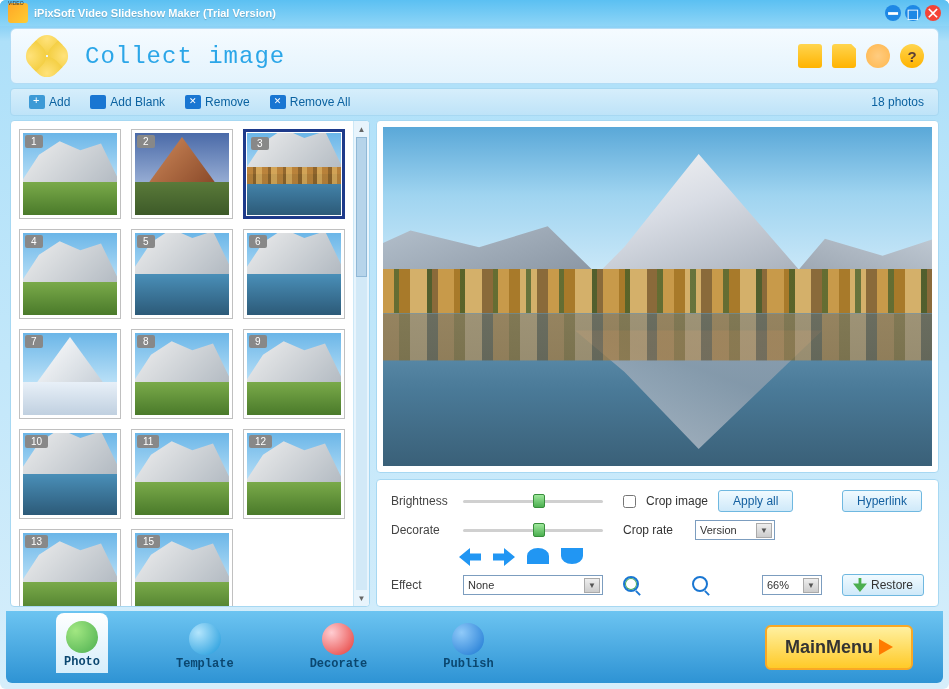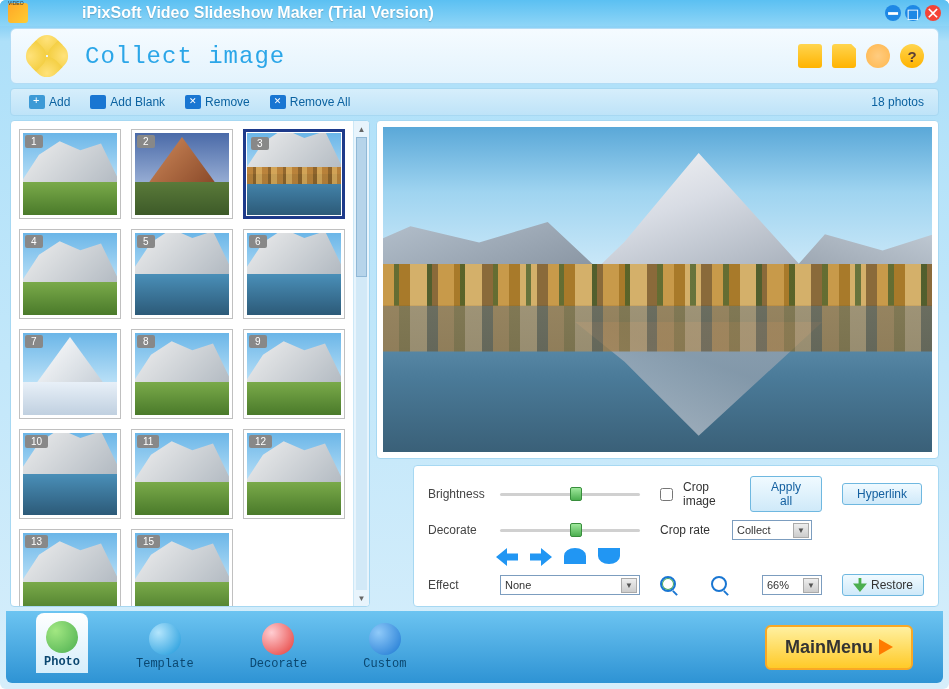--- a/index.html
+++ b/index.html
@@ -3,21 +3,21 @@
 <meta charset="utf-8">
 <style>
 * { box-sizing: border-box; margin: 0; padding: 0; font-family: Tahoma, Arial, sans-serif; }
 body { background: #fff; width: 949px; height: 689px; overflow: hidden; }
 
 .window { width: 949px; height: 689px; background: linear-gradient(to bottom, #4db7ef 0%, #aee0f9 6%, #d6eefb 100%); border-radius: 6px; display: flex; flex-direction: column; }
 
 .titlebar { height: 26px; display: flex; align-items: center; padding: 0 8px; background: linear-gradient(to bottom, #5bc0f2, #8ed5f7); border-radius: 6px 6px 0 0; }
 .titlebar .logo { width: 20px; height: 20px; background: linear-gradient(135deg, #ffa726, #ffcc33); border-radius: 3px; margin-right: 6px; position: relative; }
 .titlebar .logo::before { content: "VIDEO"; font-size: 5px; color: #333; position: absolute; top: -3px; left: 0; }
-.titlebar .title { color: #fff; font-size: 16px; font-weight: bold; text-shadow: 0 1px 1px rgba(0,0,0,0.2); flex: 1; margin-left: 48px; }
+.titlebar .title { color: #fff; font-size: 11px; font-weight: bold; text-shadow: 0 1px 1px rgba(0,0,0,0.2); flex: 1; }
 .titlebar .ctrls { display: flex; gap: 4px; }
 .titlebar .ctrl { width: 16px; height: 16px; border-radius: 50%; display: flex; align-items: center; justify-content: center; cursor: pointer; }
 .ctrl.min { background: #1e88e5; color: #fff; }
 .ctrl.max { background: #1e88e5; color: #fff; }
 .ctrl.close { background: #f44336; color: #fff; }
 
 .header-strip { height: 56px; margin: 2px 10px 4px; background: linear-gradient(to bottom, #f5fbff, #e3f3fd); border: 1px solid #b3dcf5; border-radius: 6px; display: flex; align-items: center; padding: 0 14px; }
 .clover { width: 44px; height: 44px; position: relative; margin-right: 16px; }
 .leaf { position: absolute; width: 22px; height: 22px; background: radial-gradient(circle at 30% 30%, #ffe27a, #f0c830); border-radius: 60% 0 60% 0; }
 .leaf.l1 { top: 0; left: 11px; transform: rotate(45deg); }
@@ -52,21 +52,21 @@
 .scrollbar-v { width: 16px; background: #e8f4fc; border-left: 1px solid #cde8f7; position: relative; }
 .scrollbar-v .track { position: absolute; top: 16px; bottom: 16px; left: 2px; right: 2px; background: #d2e9f7; }
 .scrollbar-v .thumb-handle { position: absolute; top: 16px; left: 2px; right: 2px; height: 140px; background: #b6d4ea; border: 1px solid #90b8d6; cursor: pointer; }
 .scrollbar-v .arrow { position: absolute; left: 0; right: 0; height: 16px; display: flex; align-items: center; justify-content: center; font-size: 8px; color: #666; cursor: pointer; }
 .scrollbar-v .arrow.up { top: 0; }
 .scrollbar-v .arrow.down { bottom: 0; }
 
 .right-panel { flex: 1; display: flex; flex-direction: column; gap: 6px; }
 .preview { flex: 1; background: #fff; border: 1px solid #a7d8f2; border-radius: 4px; display: flex; align-items: center; justify-content: center; padding: 6px; }
 
-.controls { background: #fff; border: 1px solid #a7d8f2; border-radius: 4px; padding: 10px 14px; font-size: 12px; color: #333; display: grid; grid-template-columns: 1fr 1fr auto; gap: 8px 20px; align-items: center; margin-left: 37px; }
+.controls { background: #fff; border: 1px solid #a7d8f2; border-radius: 4px; padding: 10px 14px; font-size: 12px; color: #333; display: grid; grid-template-columns: 1fr 1fr auto; gap: 8px 20px; align-items: center; }
 .control-row { display: flex; align-items: center; gap: 10px; }
 .control-row.span2 { grid-column: 1; }
 .lbl { width: 62px; color: #444; }
 .slider { flex: 1; height: 14px; position: relative; }
 .slider .track { position: absolute; top: 6px; left: 0; right: 0; height: 3px; background: #d0d0d0; border-radius: 2px; }
 .slider .handle { position: absolute; top: 0; width: 12px; height: 14px; background: linear-gradient(to bottom, #9fe89c, #4caf50); border: 1px solid #388e3c; border-radius: 2px; cursor: pointer; }
 .rot-icons { display: flex; gap: 12px; margin-left: 68px; }
 .rot-icons .rot { width: 22px; height: 18px; background: #2196f3; cursor: pointer; }
 .rot.r1 { clip-path: polygon(0 50%, 50% 0, 50% 30%, 100% 30%, 100% 70%, 50% 70%, 50% 100%); }
 .rot.r2 { clip-path: polygon(100% 50%, 50% 0, 50% 30%, 0 30%, 0 70%, 50% 70%, 50% 100%); }
@@ -84,28 +84,28 @@
 .zoom-group { display: flex; align-items: center; gap: 8px; justify-content: space-between; }
 .zoom-icon { width: 18px; height: 18px; position: relative; cursor: pointer; }
 .zoom-icon::before { content: ""; position: absolute; width: 12px; height: 12px; border: 2px solid #1976d2; border-radius: 50%; }
 .zoom-icon::after { content: ""; position: absolute; width: 6px; height: 2px; background: #1976d2; bottom: 0; right: 0; transform: rotate(45deg); }
 .zoom-icon.in::before { box-shadow: inset 0 0 0 1px #4caf50; }
 
 .restore-btn { display: flex; align-items: center; gap: 4px; background: linear-gradient(to bottom, #f0faff, #cfe9f9); border: 1px solid #6fb8e0; padding: 3px 10px; border-radius: 3px; font-size: 12px; color: #333; cursor: pointer; }
 .restore-btn .ric { width: 14px; height: 14px; background: #4caf50; clip-path: polygon(40% 0, 40% 40%, 0 40%, 50% 100%, 100% 40%, 60% 40%, 60% 0); }
 
 .bottom-nav { height: 72px; margin: 0 6px 6px; background: linear-gradient(to bottom, #6cc4f1, #2e93d4); border-radius: 0 0 6px 6px; display: flex; align-items: center; padding: 0 30px; gap: 40px; }
-.nav-item { display: flex; flex-direction: column; align-items: center; gap: 2px; cursor: pointer; padding: 4px 8px; }
+.nav-item { display: flex; flex-direction: column; align-items: center; gap: 2px; cursor: pointer; padding: 4px 8px; margin-left: 20px; }
 .nav-item.active { background: linear-gradient(to bottom, #fff, #d6eefb); border-radius: 8px 8px 0 0; padding-top: 8px; margin-top: -8px; }
 .nav-item .nic { width: 32px; height: 32px; border-radius: 50%; }
 .nav-item.active .nic { background: radial-gradient(circle at 30% 30%, #a2e782, #4caf50); }
 .nav-item:not(.active) .nic { background: radial-gradient(circle at 30% 30%, #b3e5fc, #1997db); }
 .nav-item:nth-child(3) .nic { background: radial-gradient(circle at 30% 30%, #ffcdd2, #e53935); }
 .nav-item:nth-child(4) .nic { background: radial-gradient(circle at 30% 30%, #90caf9, #1976d2); }
-.nav-item .nlbl { font-size: 12px; color: #0b4770; font-family: "Courier New", monospace; }
+.nav-item .nlbl { font-size: 12px; color: #0b4770; font-family: "Courier New", monospace; font-weight: bold; }
 .nav-item.active .nlbl { color: #0b4770; font-weight: bold; }
 .bottom-nav .flex-spacer { flex: 1; }
 .mainmenu-btn { background: linear-gradient(to bottom, #fff0a0, #ffca28); border: 2px solid #f9a825; border-radius: 6px; padding: 10px 18px; font-size: 18px; font-weight: bold; color: #333; display: flex; align-items: center; gap: 6px; cursor: pointer; }
 .mainmenu-btn .arrow { width: 0; height: 0; border-top: 8px solid transparent; border-bottom: 8px solid transparent; border-left: 14px solid #ff7b00; }
 
 
 .scene { width: 100%; height: 100%; position: relative; overflow: hidden; }
 .sky { position: absolute; inset: 0; background: linear-gradient(to bottom, #6bb6e8 0%, #b9e0f7 60%, #e8f4fb 100%); }
 .mtn { position: absolute; bottom: 40%; left: 50%; transform: translateX(-50%); width: 70%; height: 55%; background: linear-gradient(135deg, #f0f0f0, #b0b8c0); clip-path: polygon(50% 0, 100% 100%, 0 100%); }
 .mtn.wide { width: 110%; clip-path: polygon(20% 30%, 40% 0, 60% 20%, 80% 5%, 100% 100%, 0 100%); bottom: 35%; }
@@ -349,21 +349,21 @@
           <span class="lbl">Decorate</span>
           <div class="slider">
             <div class="track"></div>
               <div class="handle" style="left:50%"></div>
           </div>
         </div>
 
         <div class="crop-box">
           <span style="width:62px">Crop rate</span>
           <div class="select-box">
-              <span>Collect</span>
+              <span>Version</span>
             </div>
         </div>
 
         <div></div>
 
         <div class="rot-icons" style="grid-column:1">
           <div class="rot r1"></div>
           <div class="rot r2"></div>
           <div class="rot r3"></div>
           <div class="rot r4"></div>
@@ -406,21 +406,21 @@
     <div class="nav-item">
       <div class="nic"></div>
       <span class="nlbl">Template</span>
     </div>
     <div class="nav-item">
       <div class="nic"></div>
       <span class="nlbl">Decorate</span>
     </div>
     <div class="nav-item">
       <div class="nic"></div>
-      <span class="nlbl">Custom</span>
+      <span class="nlbl">Publish</span>
     </div>
     <div class="flex-spacer"></div>
     <div class="mainmenu-btn">
       <span>MainMenu</span>
       <span class="arrow"></span>
     </div>
   </div>
 
 </div>
 

